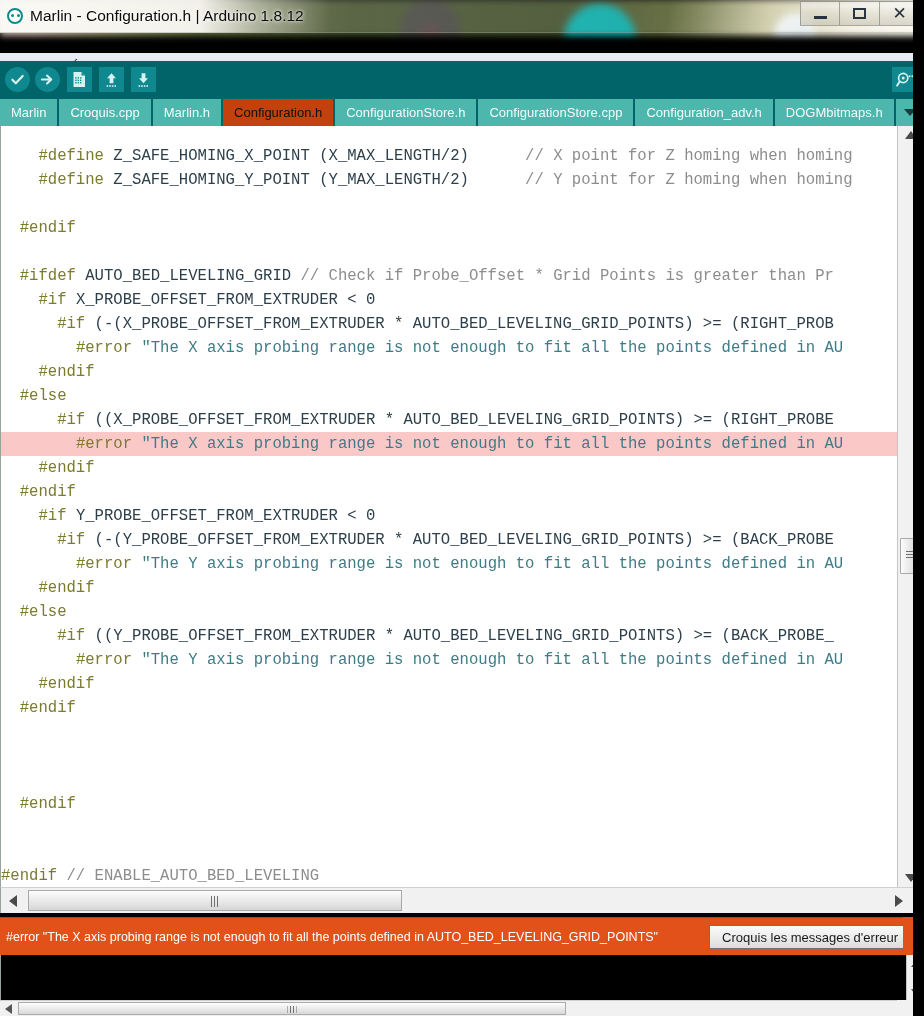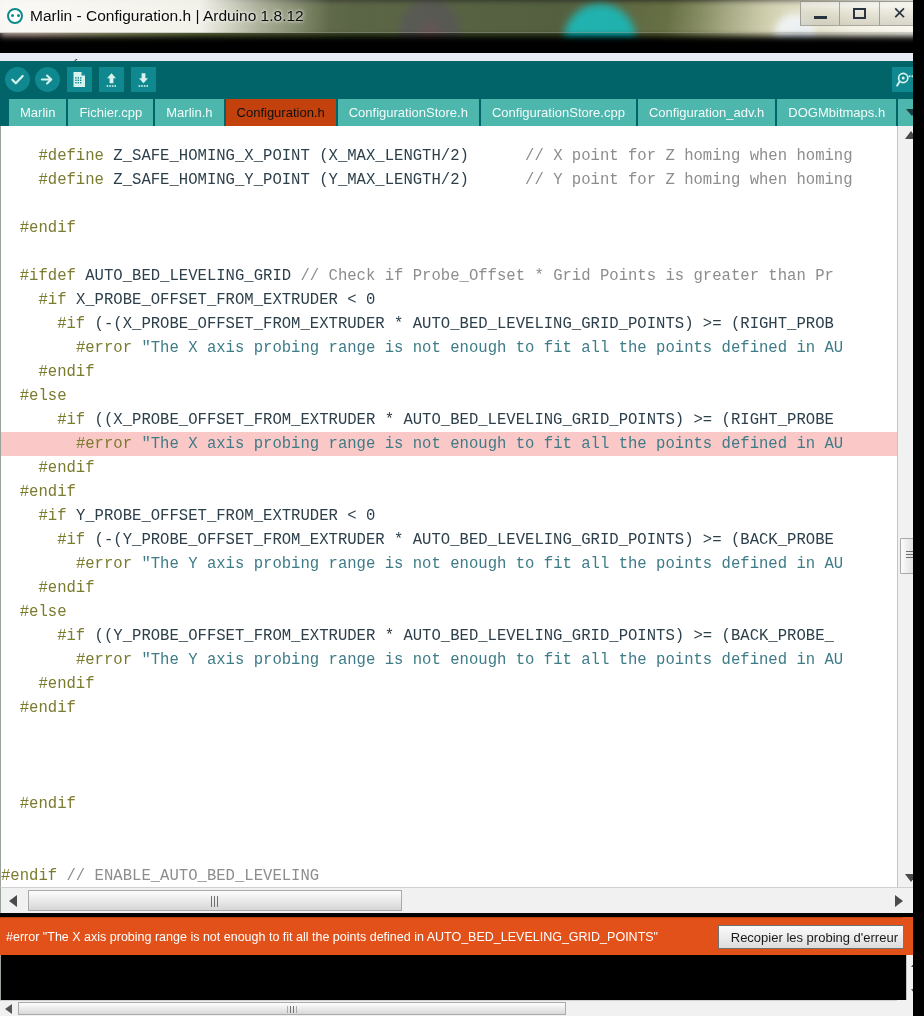--- a/index.html
+++ b/index.html
@@ -178,21 +178,21 @@
     color: #f3fbfa;
     font-size: 13px;
     display: flex;
     align-items: center;
     padding: 0 11px;
     margin-right: 2px;
     white-space: nowrap;
     cursor: pointer;
     flex: 0 0 auto;
   }
-  .tab:first-child { margin-left: 9px; }
+  .tab:first-child { }
   .tab.active {
     background: #c2410c;
     color: #111;
     font-weight: normal;
   }
   .tab-more {
     height: 27px;
     background: #4db6ad;
     color: #f3fbfa;
     font-size: 13px;
@@ -544,21 +544,21 @@
         <circle cx="7.2" cy="7" r="1.5" fill="#d8f2ee"></circle>
         <path d="M3.6 10.6 L1.2 14.6" stroke="#d8f2ee" stroke-width="1.9" stroke-linecap="round"></path>
         <circle cx="13.6" cy="5.3" r="1.05" fill="#d8f2ee"></circle>
         <circle cx="16.4" cy="5.3" r="1.05" fill="#d8f2ee"></circle>
       </svg>
     </div>
   </div>
 
   <div class="tabbar">
     <div class="tab">Marlin</div>
-    <div class="tab">Fichier.cpp</div>
+    <div class="tab">Croquis.cpp</div>
     <div class="tab">Marlin.h</div>
     <div class="tab active">Configuration.h</div>
     <div class="tab">ConfigurationStore.h</div>
     <div class="tab">ConfigurationStore.cpp</div>
     <div class="tab">Configuration_adv.h</div>
     <div class="tab">DOGMbitmaps.h</div>
     <div class="tab-more">
       <span class="caret"></span>
 
     </div>
@@ -587,21 +587,21 @@
     <div class="hs-thumb">
       <span class="grip"></span>
     </div>
     <div class="hs-arrow right">
       <span class="tri-right"></span>
     </div>
   </div>
 
   <div class="errorbar">
     <div class="error-text">#error "The X axis probing range is not enough to fit all the points defined in AUTO_BED_LEVELING_GRID_POINTS"</div>
-    <div class="copy-btn">Recopier les probing d'erreur</div>
+    <div class="copy-btn">Croquis les messages d'erreur</div>
   </div>
   <div class="edge-right-strip"></div>
 
   <div class="console">
     <div class="console-vscroll">
       <div class="ca up">
         <span class="ct-up"></span>
       </div>
       <div class="ca down">
         <span class="ct-down"></span>

